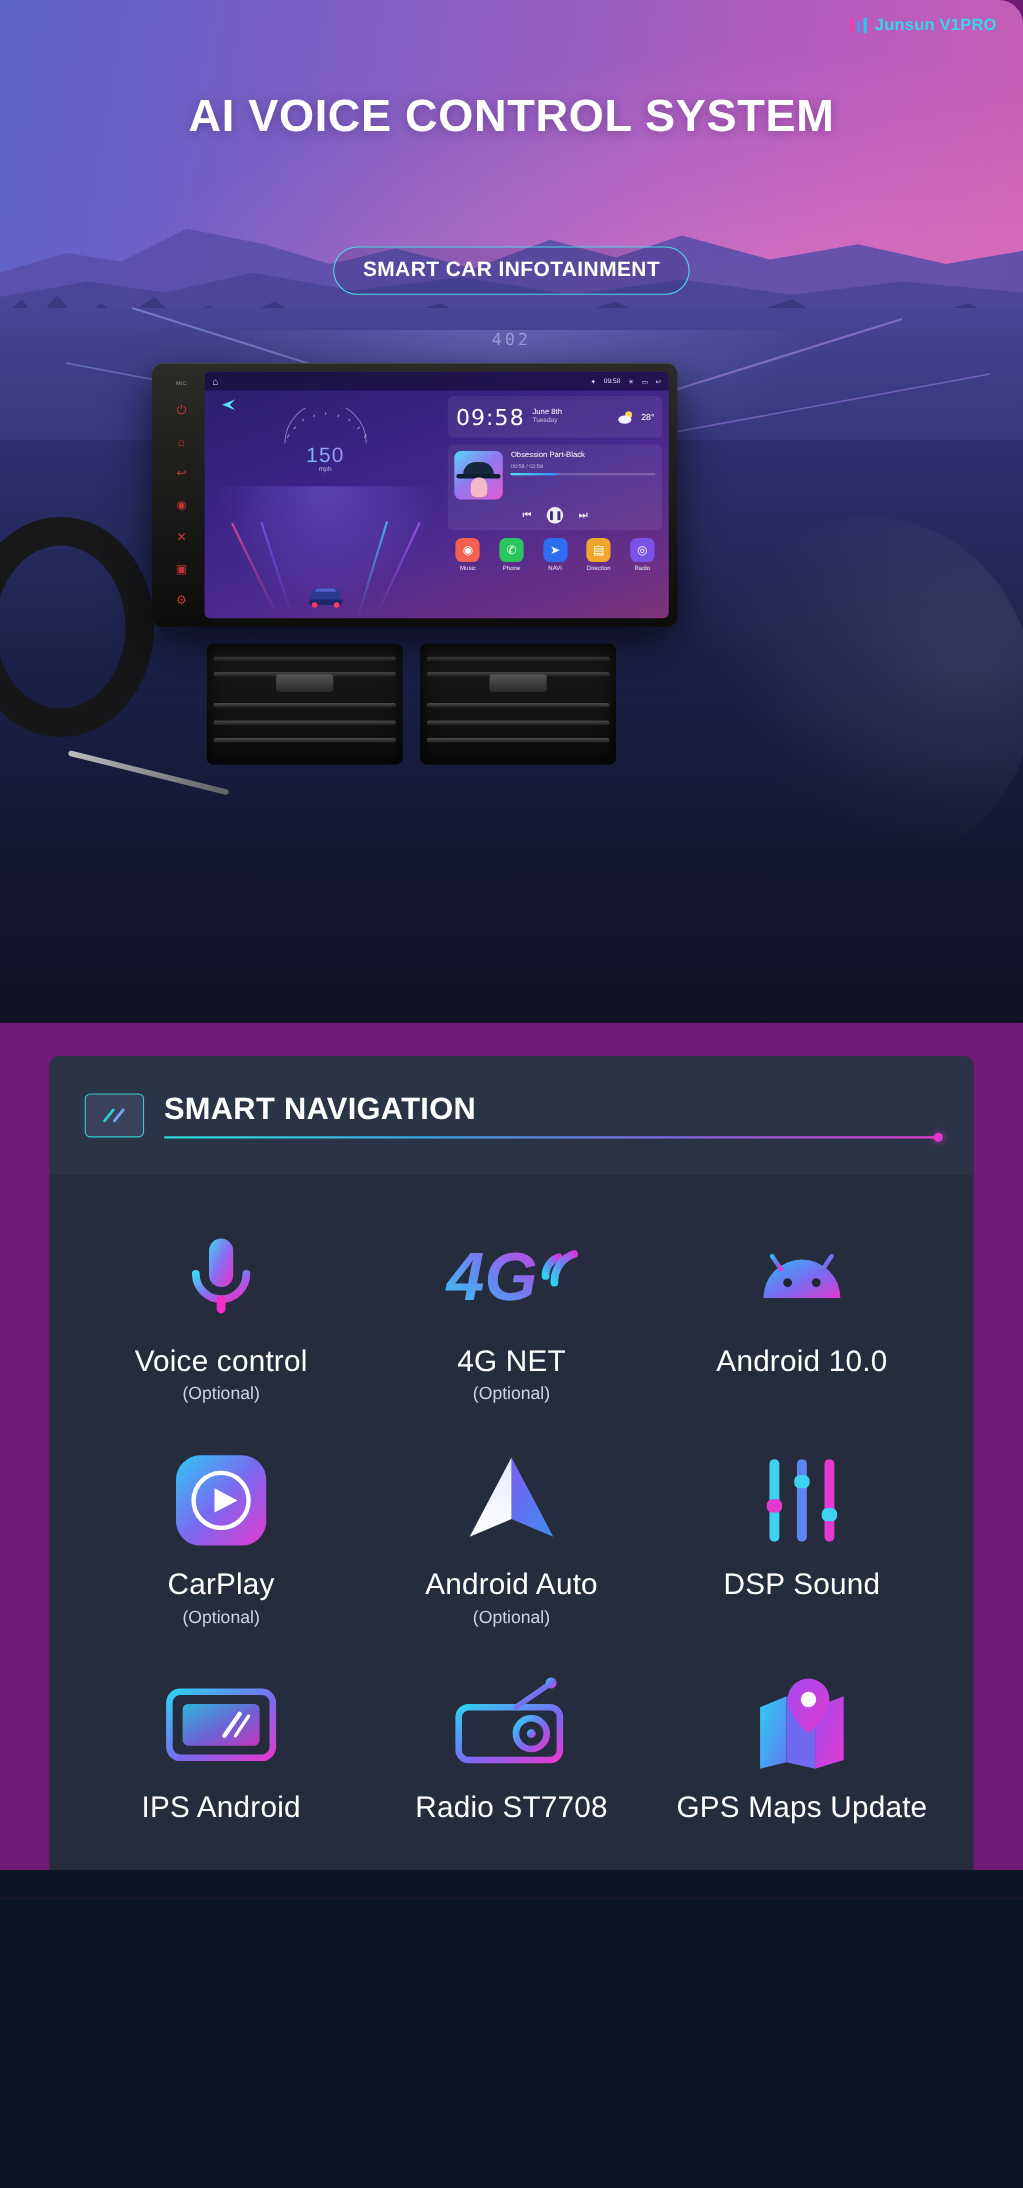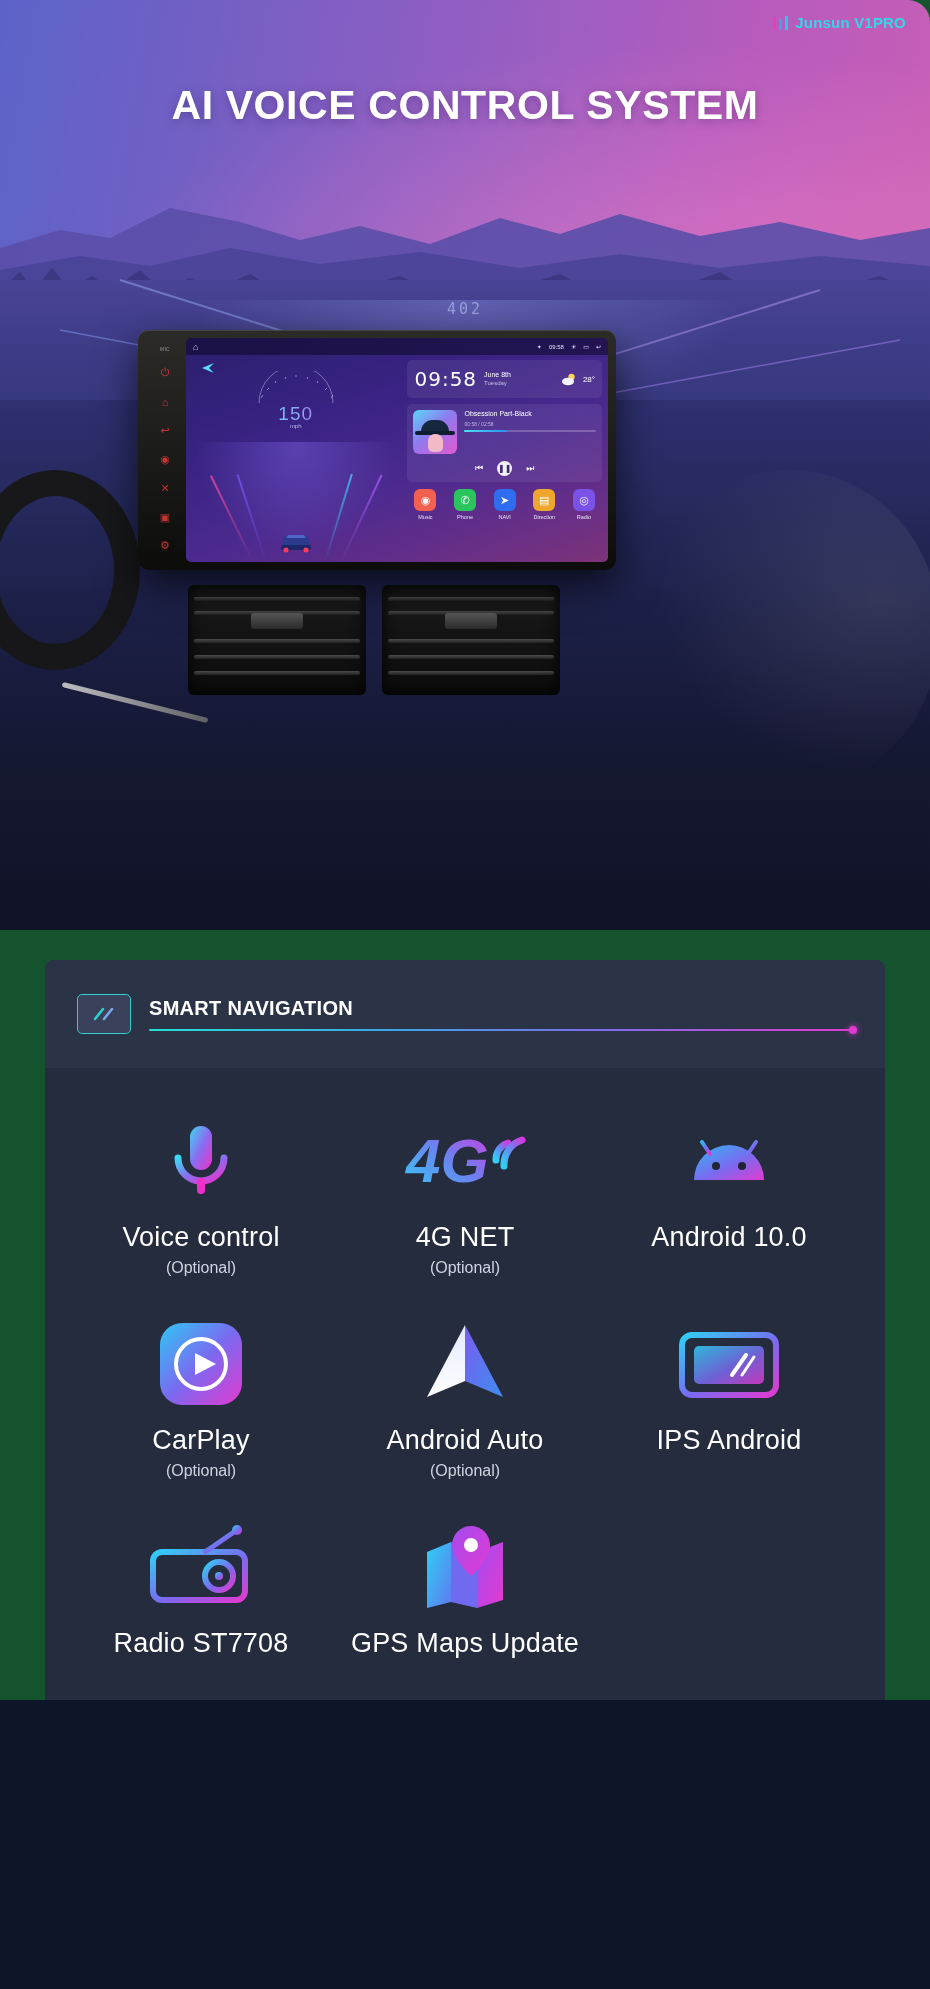--- a/index.html
+++ b/index.html
@@ -5,21 +5,21 @@
   * { box-sizing: border-box; margin: 0; padding: 0; }
   html, body {
     width: 930px;
     background: #0d1528;
     font-family: "Liberation Sans", sans-serif;
   }
   .page {
     position: relative;
     width: 930px;
     height: 1726px;
-    background: #14532d;
+    background: #701a75;
     overflow: hidden;
   }
 
   
   .hero {
     position: relative;
     width: 930px;
     height: 930px;
     overflow: hidden;
     border-bottom-left-radius: 0;
@@ -298,21 +298,21 @@
   .sect-badge {
     width: 54px; height: 40px; border-radius: 5px;
     border: 1.5px solid #2bd0cf;
     background: #39425a;
     display:flex; align-items:center; justify-content:center;
     margin-right: 18px; flex: 0 0 auto;
   }
   .sect-badge svg { display:block; }
   .sect-title-wrap { flex:1; }
   .sect-title {
-    font-size: 20px; font-weight: 700; color: #fff; letter-spacing: .3px;
+    font-size: 28px; font-weight: 700; color: #fff; letter-spacing: .3px;
     line-height: 1.1;
   }
   .sect-rule {
     margin-top: 10px; height: 2px; border-radius: 2px; position: relative;
     background: linear-gradient(90deg, #24e0d4 0%, #3ea4e8 35%, #7f6ae8 65%, #e23ad0 100%);
   }
   .sect-rule:after {
     content:""; position:absolute; right:-4px; top:-3px;
     width: 8px; height:8px; border-radius:50%;
     background:#e23ad0; box-shadow: 0 0 6px rgba(226,58,208,.9);
@@ -370,20 +370,21 @@
     <div class="brand">
       <span class="brand-bars">
           <i></i>
           <i></i>
           <i></i>
         </span>
       <span class="brand-name">Junsun V1PRO</span>
     </div>
 
     <div class="hero-title">AI VOICE CONTROL SYSTEM</div>
+    <div class="hero-pill">SMART CAR INFOTAINMENT</div>
 
     <div class="hud-text">402</div>
 
     <div class="steering"></div>
     <div class="stalk"></div>
     <div class="dash-right"></div>
 
     <div class="headunit">
 
       <div class="hu-sidebar">
@@ -657,20 +658,36 @@
               </linearGradient>
             </defs>
             <path d="M50,6 L88,78 L50,62 Z" fill="url(#gaa)"></path>
             <path d="M50,6 L12,78 L50,62 Z" fill="url(#gaa2)"></path>
           </svg>
         </div>
         <div class="cell-label">Android Auto</div>
         <div class="cell-note">(Optional)</div>
       </div>
 
+      <div class="cell">
+        <div class="cell-ico">
+          <svg width="90" height="90" viewBox="0 0 90 90">
+            <g stroke-linecap="round" stroke-width="9">
+              <line x1="20" y1="12" x2="20" y2="78" stroke="#3fd2f0"></line>
+              <line x1="45" y1="12" x2="45" y2="78" stroke="#5f86f0"></line>
+              <line x1="70" y1="12" x2="70" y2="78" stroke="#e23ad0"></line>
+            </g>
+            <rect x="13" y="44" width="14" height="12" rx="5" fill="#e23ad0"></rect>
+            <rect x="38" y="22" width="14" height="12" rx="5" fill="#3fd2f0"></rect>
+            <rect x="63" y="52" width="14" height="12" rx="5" fill="#3fd2f0"></rect>
+          </svg>
+        </div>
+        <div class="cell-label">DSP Sound</div>
+        <div class="cell-note"></div>
+      </div>
 
       <div class="cell">
         <div class="cell-ico">
           <svg width="110" height="90" viewBox="0 0 110 90">
             <defs>
               <linearGradient id="gips" x1="0" y1="0" x2="1" y2="1">
                 <stop offset="0%" stop-color="#2fd0f5"></stop>
                   <stop offset="55%" stop-color="#7a6af0"></stop>
                   <stop offset="100%" stop-color="#e23ad0"></stop>
               </linearGradient>

